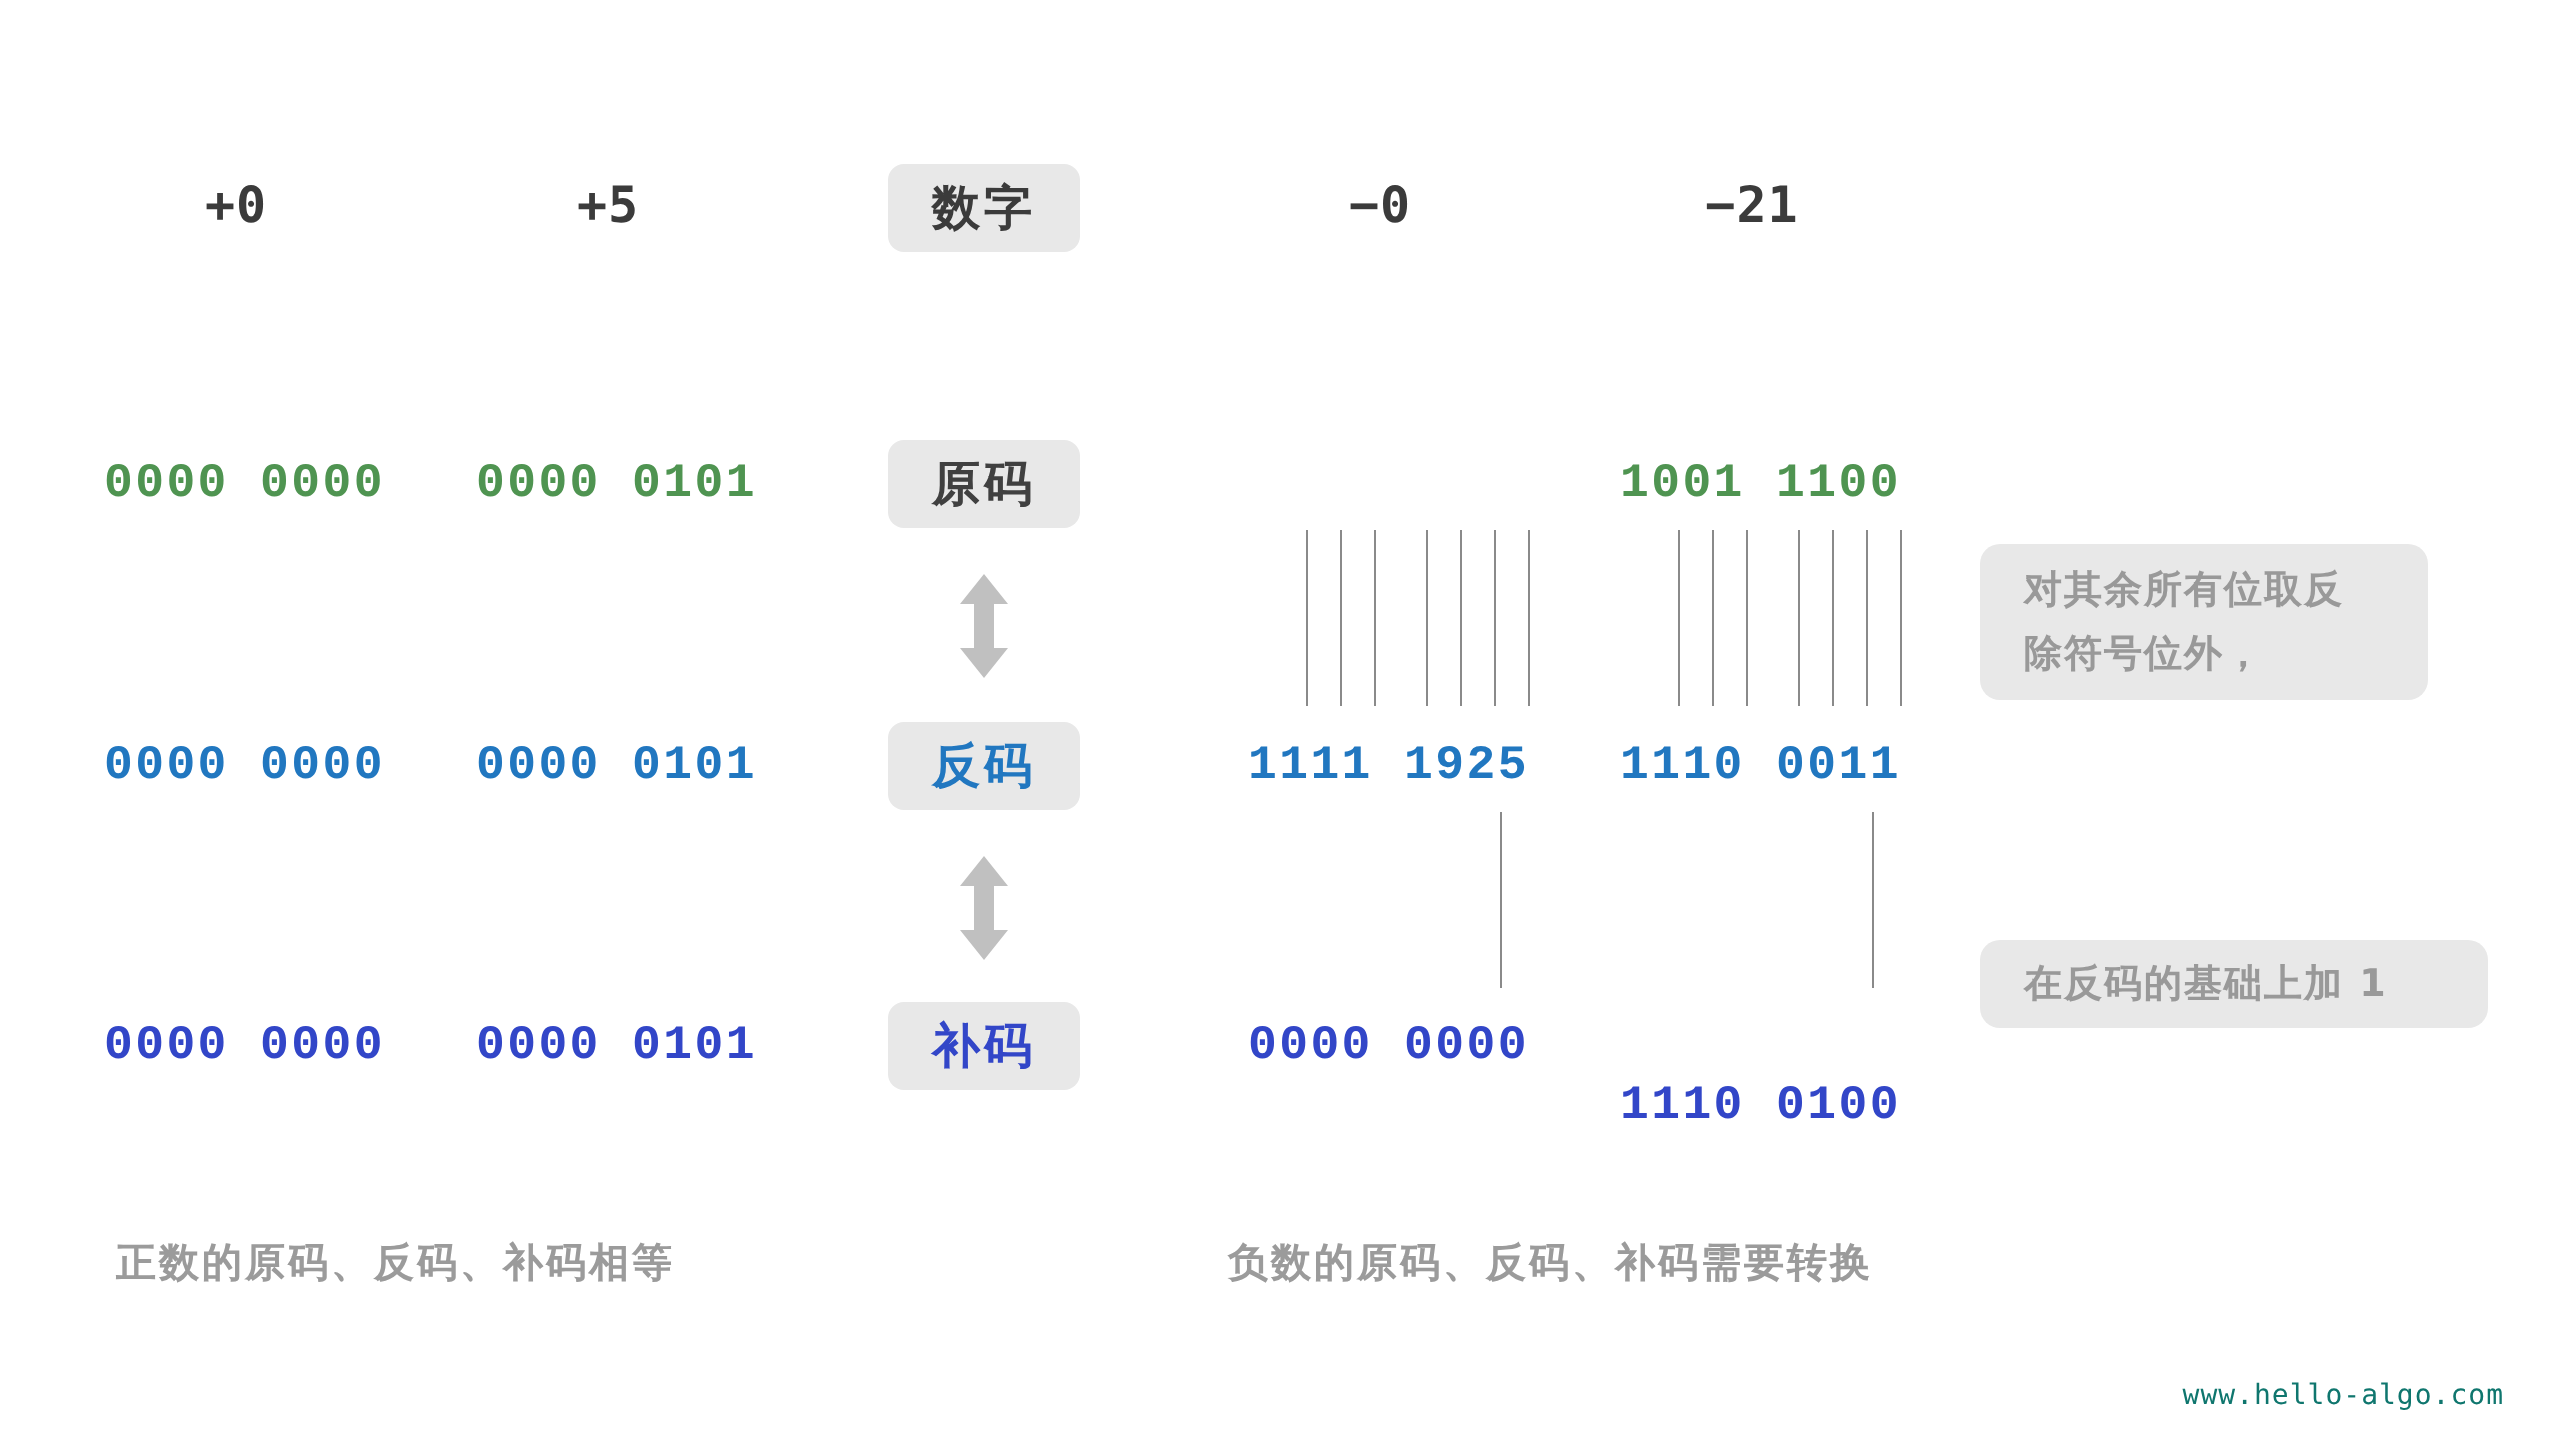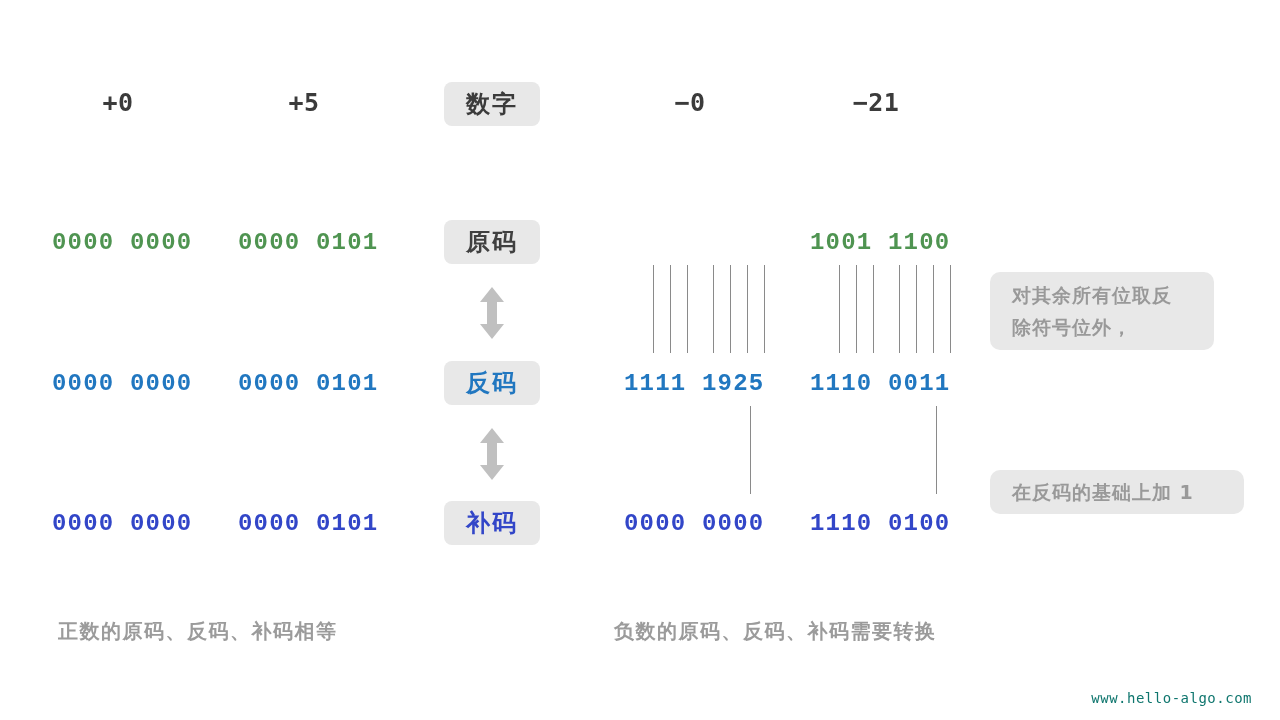--- a/index.html
+++ b/index.html
@@ -183,21 +183,21 @@
   </div>
 
   <div class="cell bits c-indigo" style="left:52px; top:510px; width:132px;">0000 0000</div>
 
   <div class="cell bits c-indigo" style="left:238px; top:510px; width:132px;">0000 0101</div>
 
   <div class="pill pill-indigo" style="left:444px; top:501px; width:96px; height:44px;">补码</div>
 
   <div class="cell bits c-indigo" style="left:624px; top:510px; width:132px;">0000 0000</div>
 
-  <div class="cell bits c-indigo" style="left:810px; top:510px; width:132px;">1110 0100</div>
+  <div class="cell bits c-indigo" style="left:810px; top:540px; width:132px;">1110 0100</div>
 
   <div class="note" style="left:990px; top:272px; width:224px; height:78px;">
     <span>对其余所有位取反</span>
     <span>除符号位外，</span>
   </div>
 
   <div class="note" style="left:990px; top:430px; width:254px; height:44px;margin-top:40px;">
     <span>在反码的基础上加  1</span>
   </div>
 

